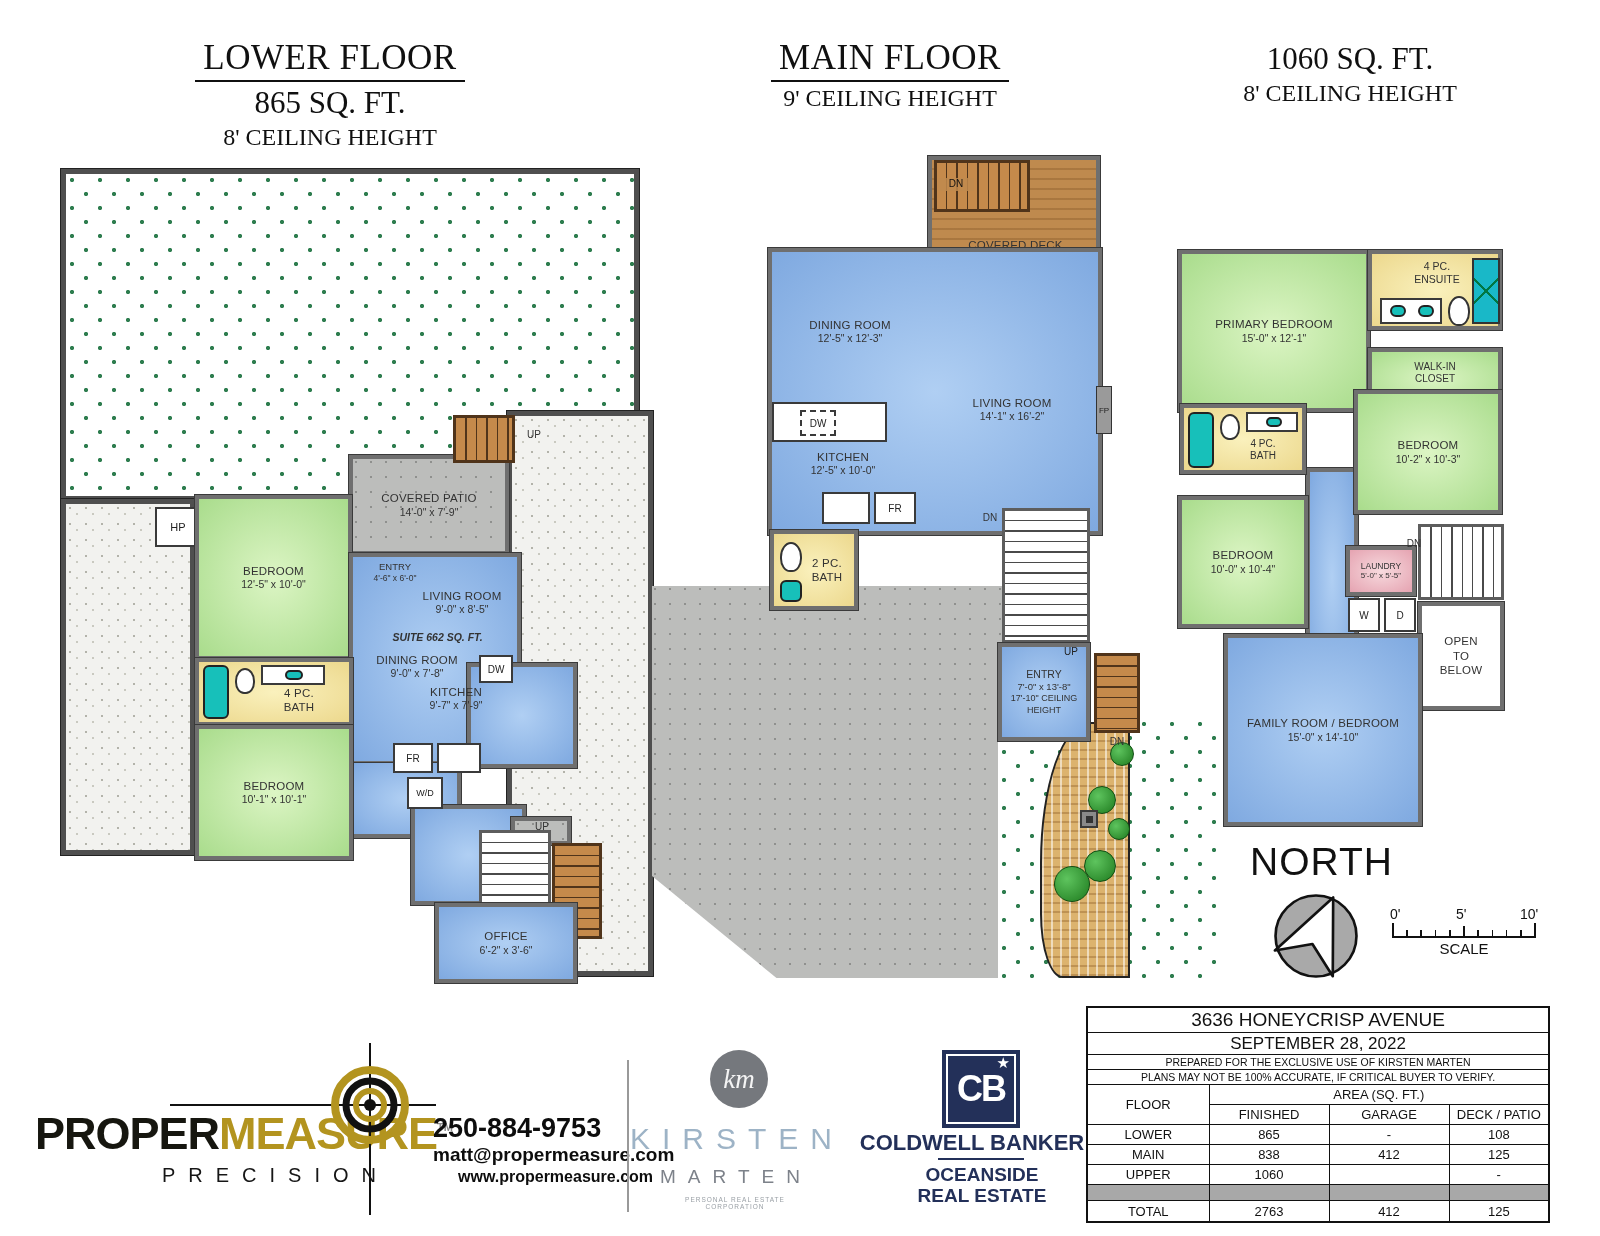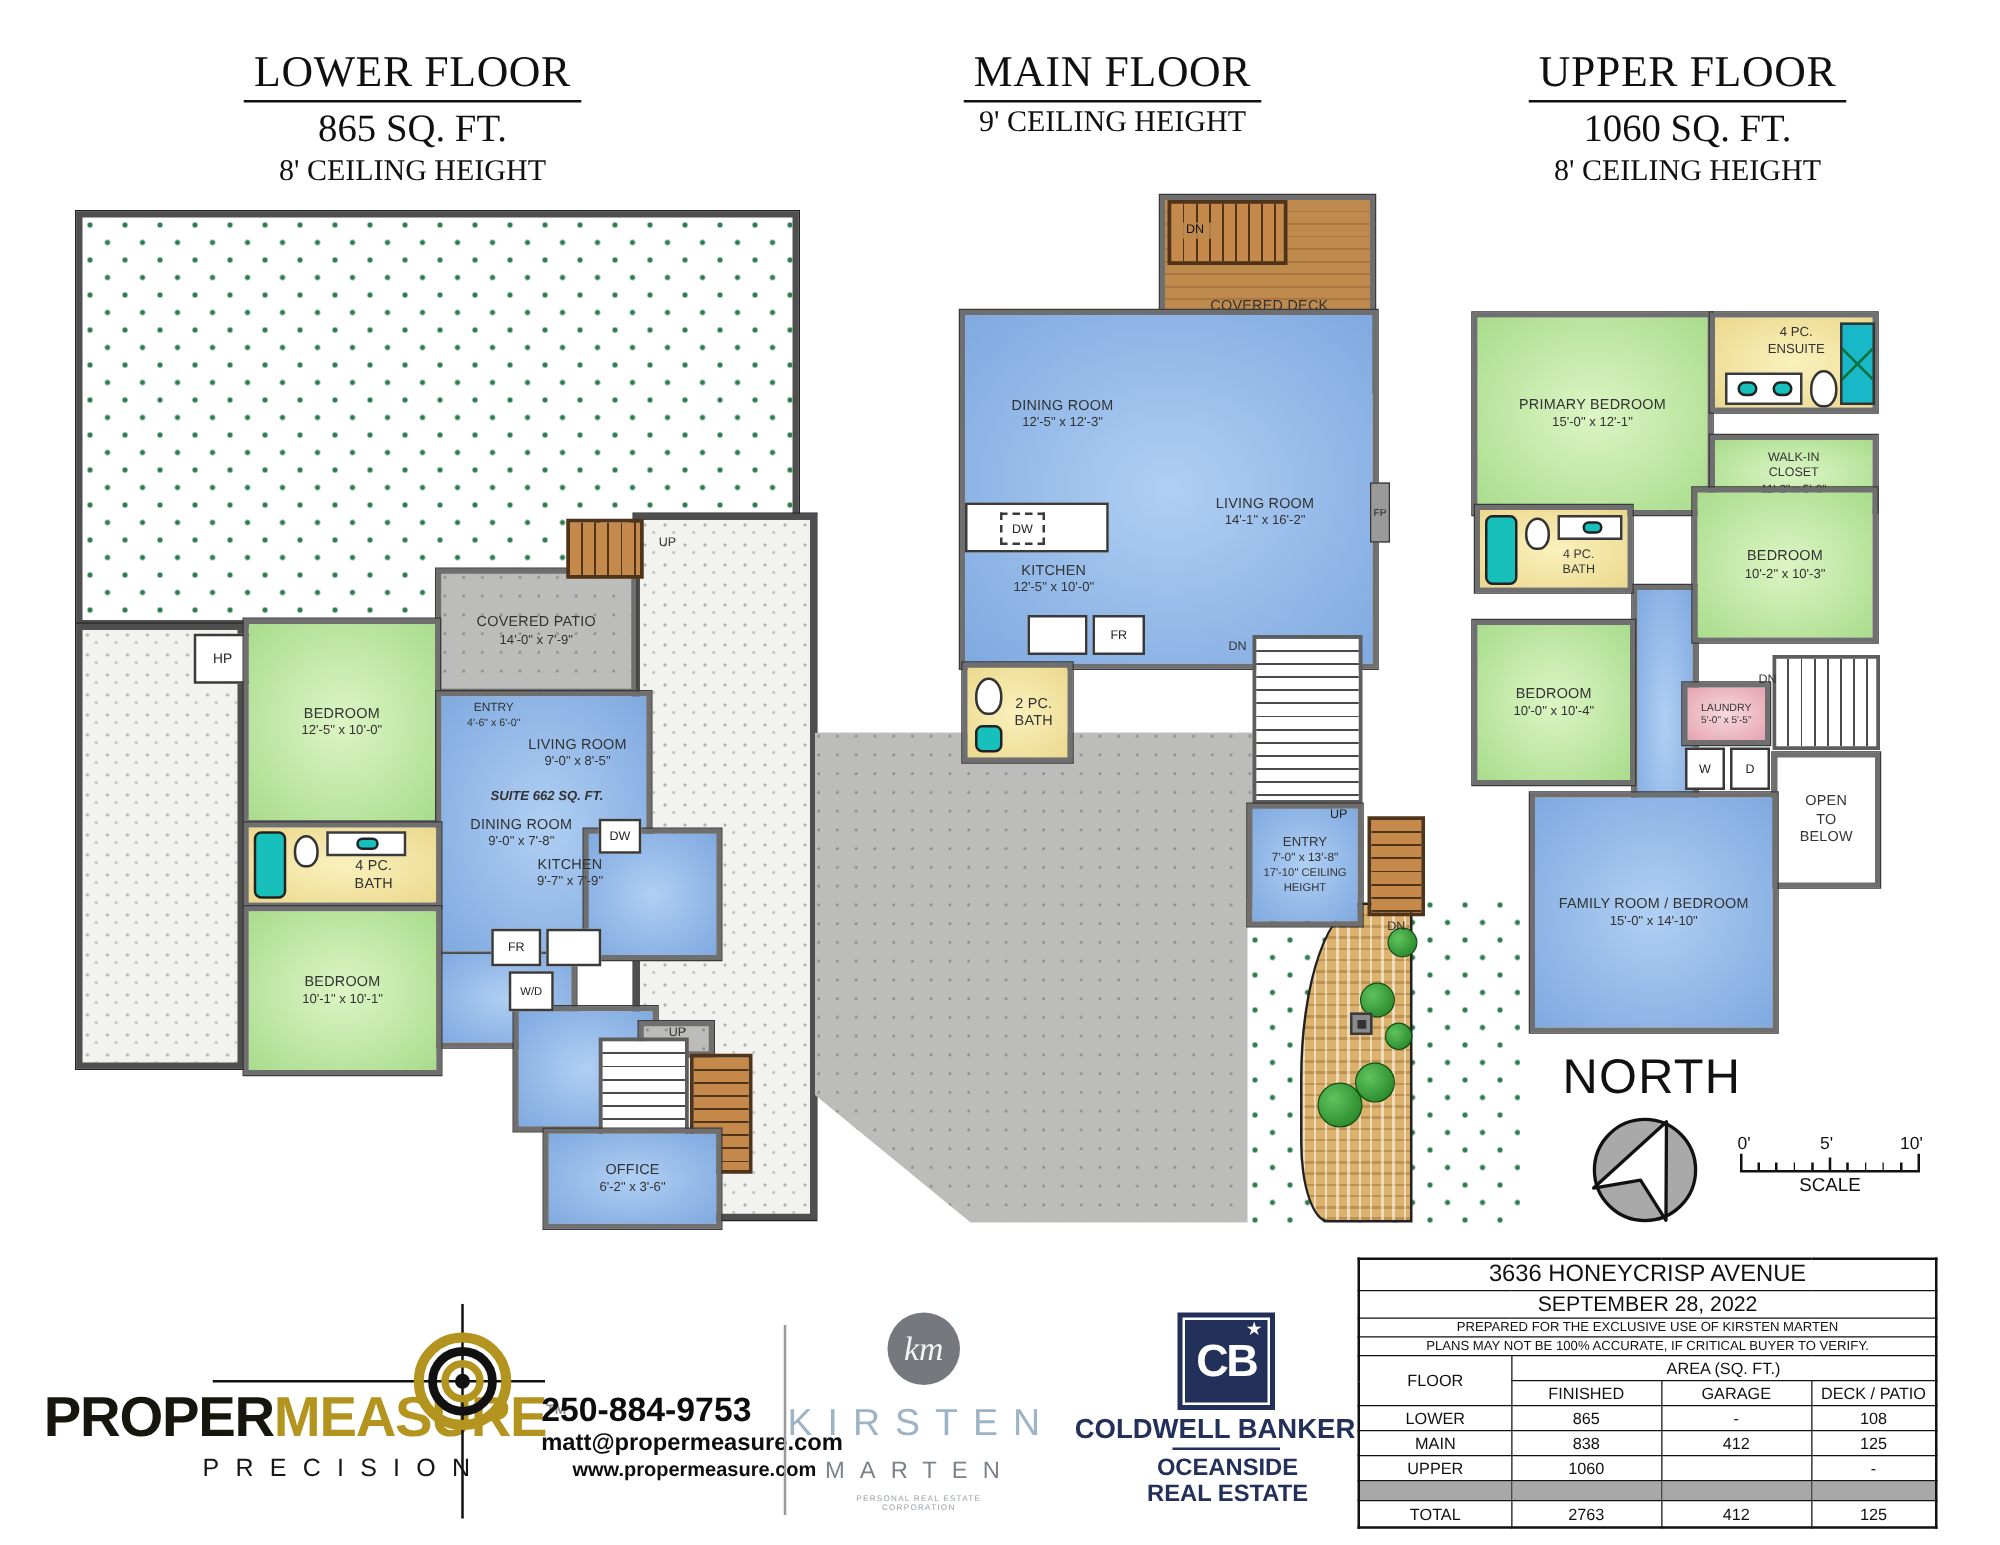--- a/index.html
+++ b/index.html
@@ -70,21 +70,20 @@
   <div class="title" style="left:130px;top:38px;width:400px;">
     <span class="t1">LOWER FLOOR</span>
     <div class="t2">865 SQ. FT.</div>
     <div class="t3">8' CEILING HEIGHT</div>
   </div>
   <div class="title" style="left:690px;top:38px;width:400px;">
     <span class="t1">MAIN FLOOR</span>
     <div class="t3">9' CEILING HEIGHT</div>
   </div>
   <div class="title" style="left:1150px;top:38px;width:400px;">
-    <span class="t1">UPPER FLOOR</span>
     <div class="t2">1060 SQ. FT.</div>
     <div class="t3">8' CEILING HEIGHT</div>
   </div>
 
   <div class="abs" style="left:55px;top:165px;width:600px;height:815px;">
     <div class="yard c-grass" style="left:6px;top:4px;width:578px;height:332px;"></div>
     <div class="yard c-gravel" style="left:6px;top:334px;width:134px;height:356px;"></div>
     <div class="yard c-gravel" style="left:452px;top:246px;width:146px;height:565px;"></div>
     <div class="fx" style="left:100px;top:342px;width:46px;height:40px;font-size:11px;">HP</div>
 

